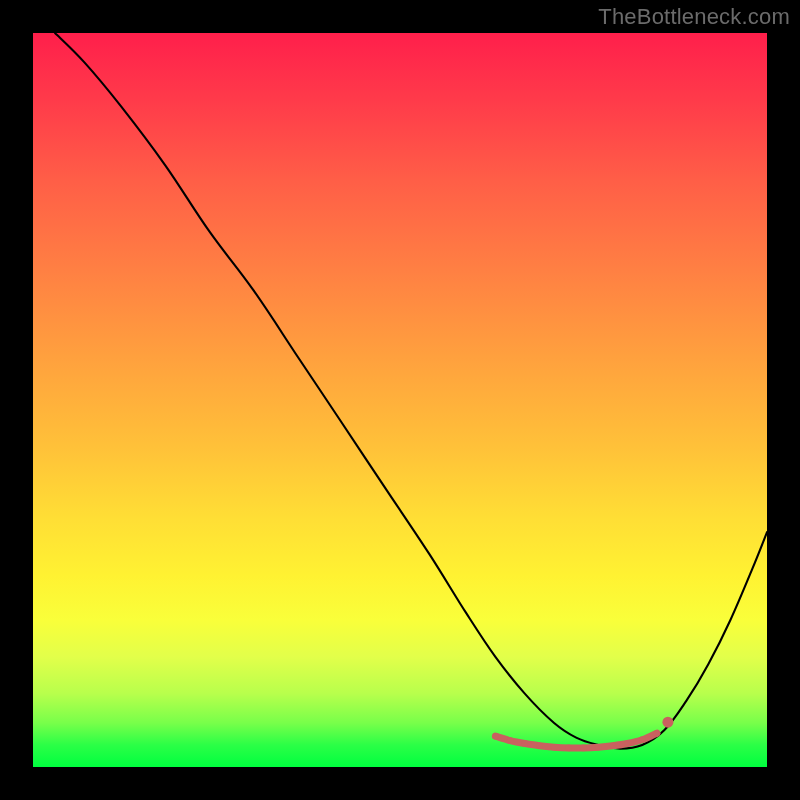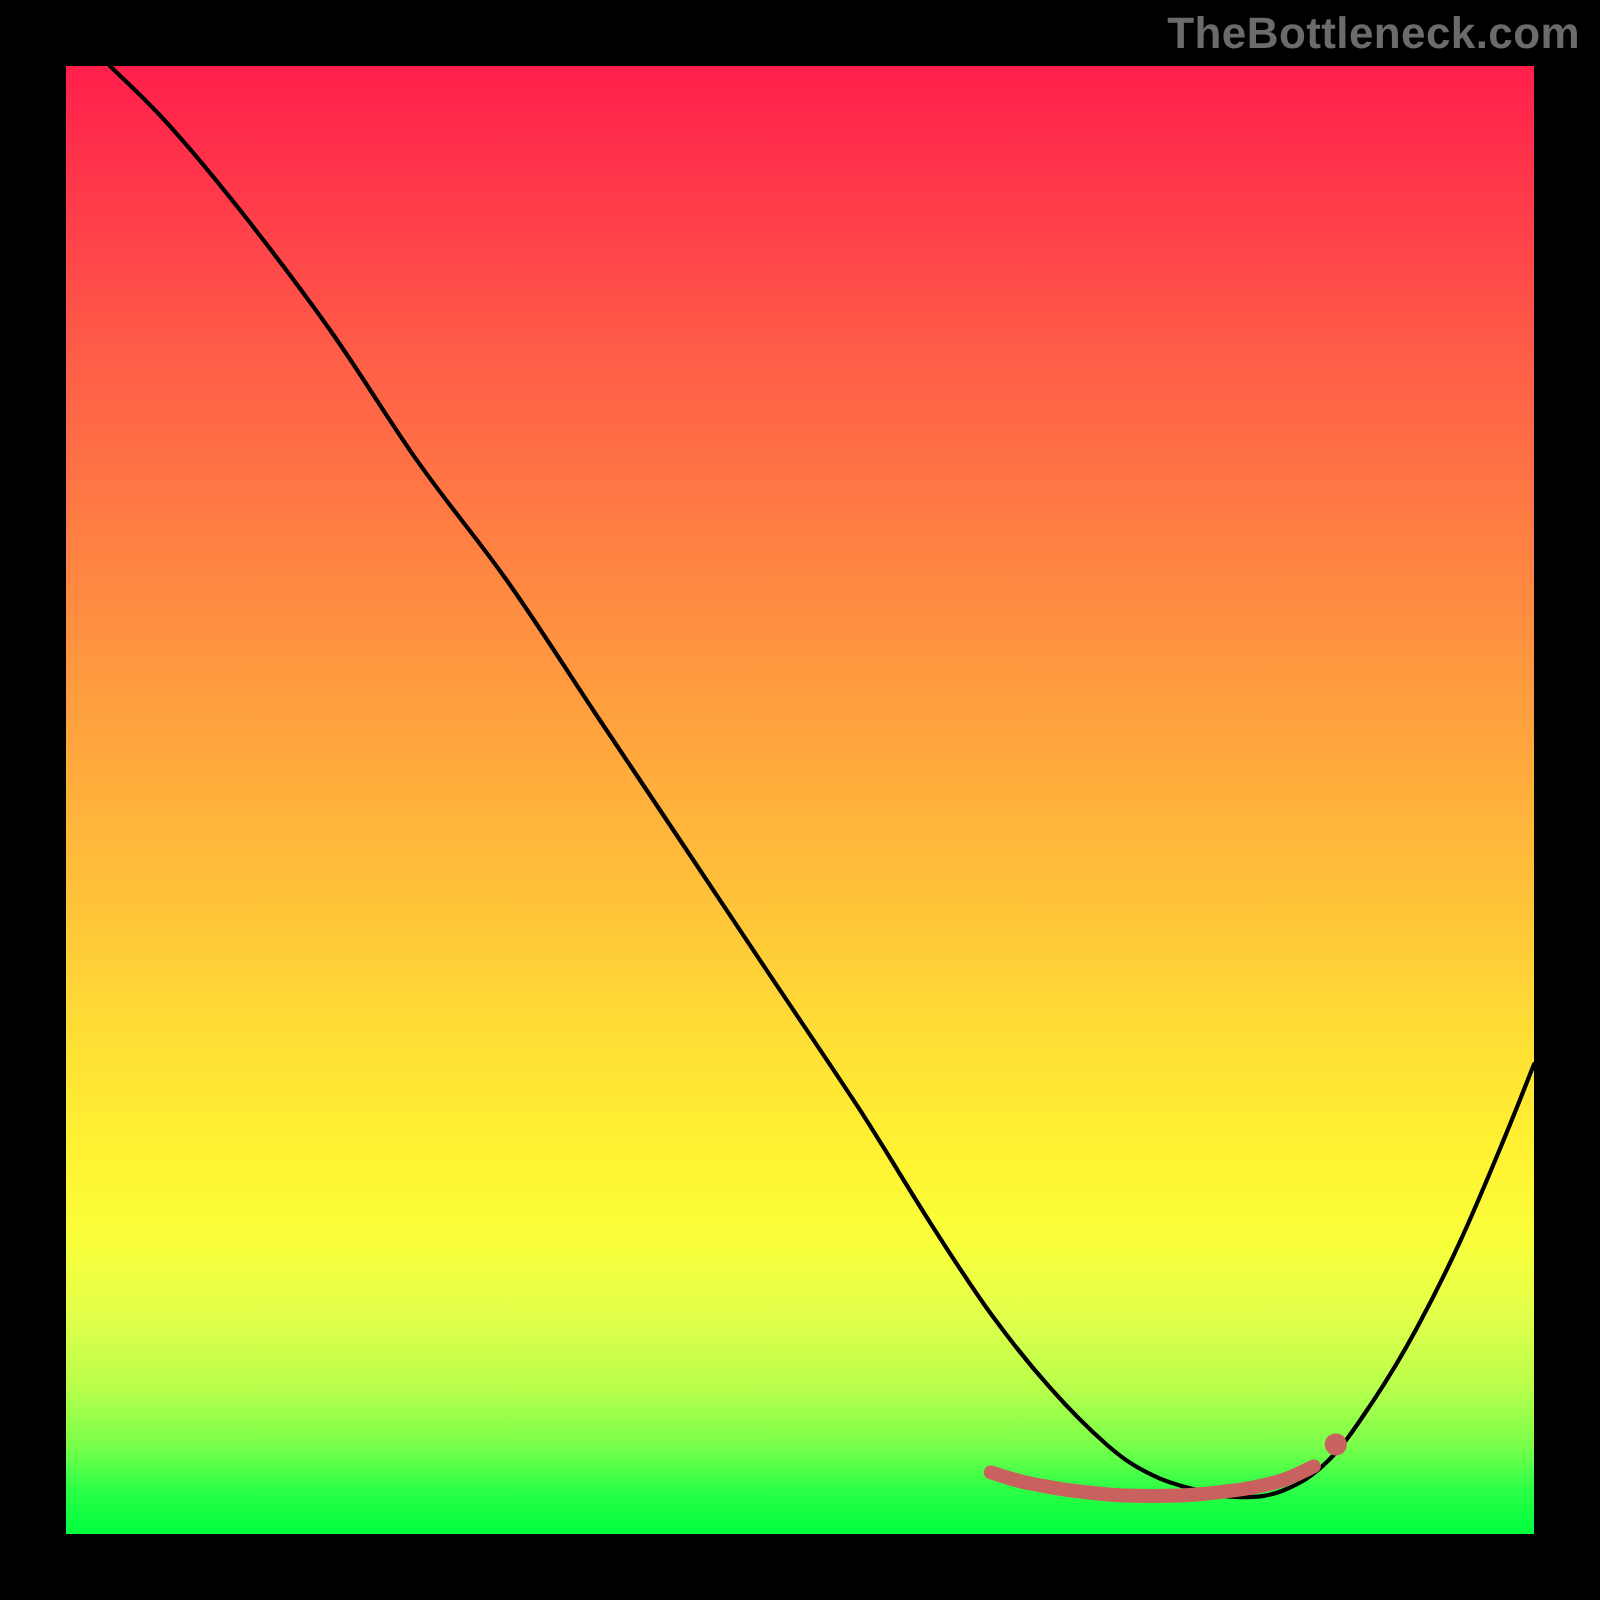--- a/index.html
+++ b/index.html
@@ -16,21 +16,21 @@
     width: 800px;
     height: 800px;
     background: #000;
   }
   .watermark {
     position: absolute;
     top: 4px;
     right: 10px;
     color: #6b6b6b;
     font-size: 22px;
-    font-weight: 700;
+    font-weight: 400;
     letter-spacing: 0.2px;
     z-index: 5;
     user-select: none;
   }
   .plot {
     position: absolute;
     left: 33px;
     top: 33px;
     width: 734px;
     height: 734px;

